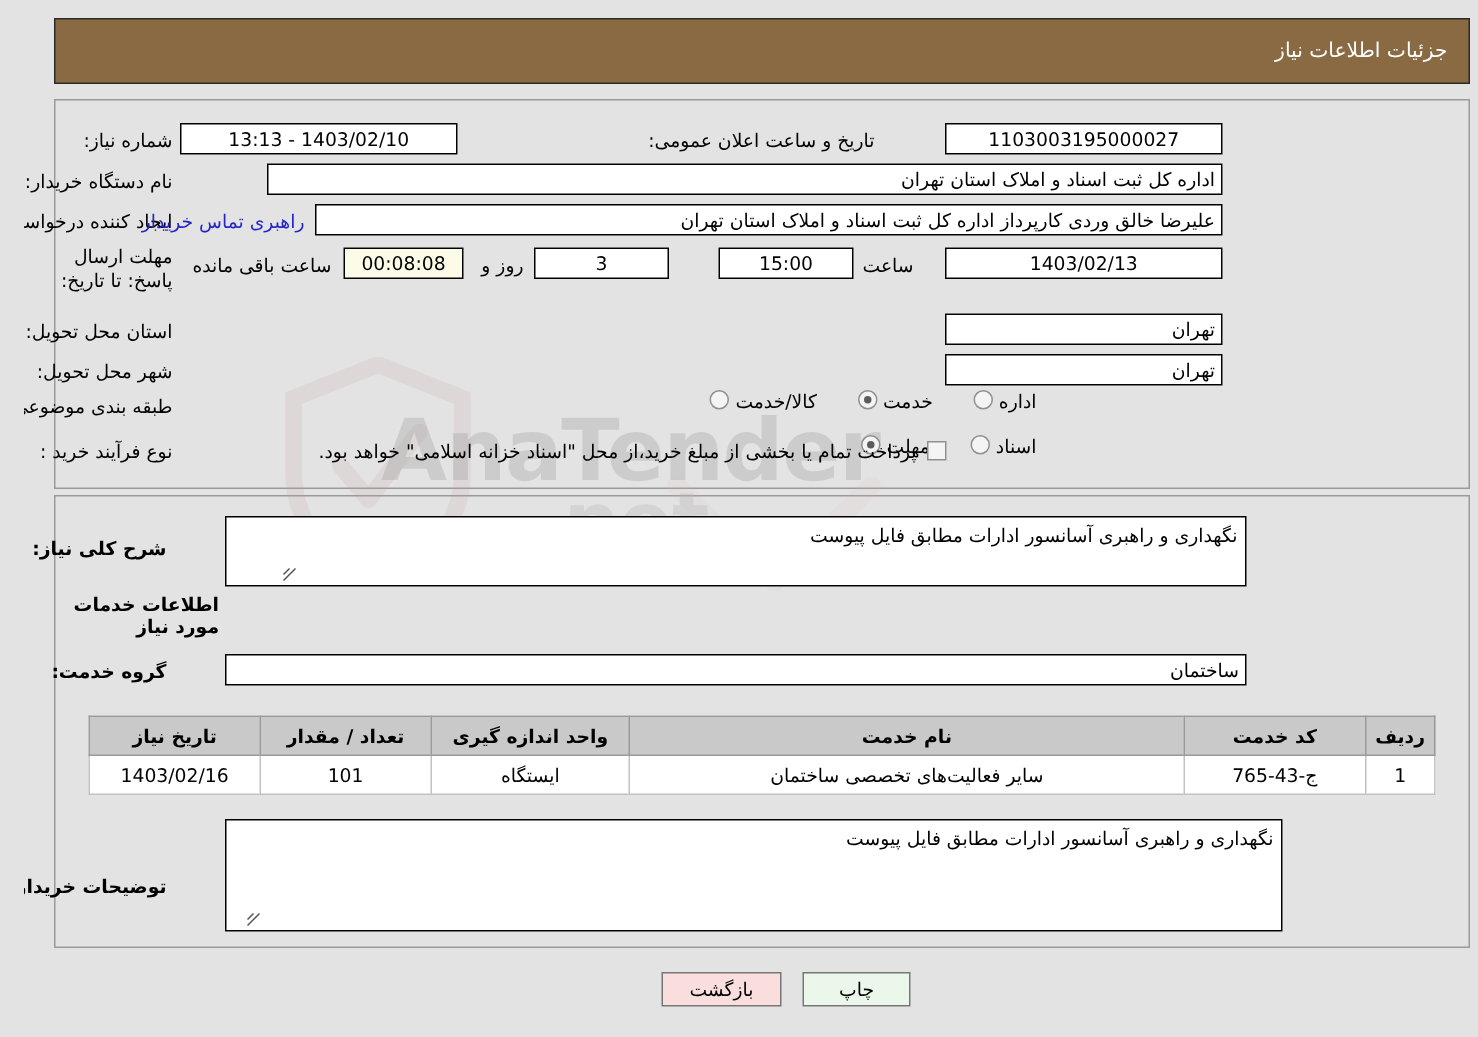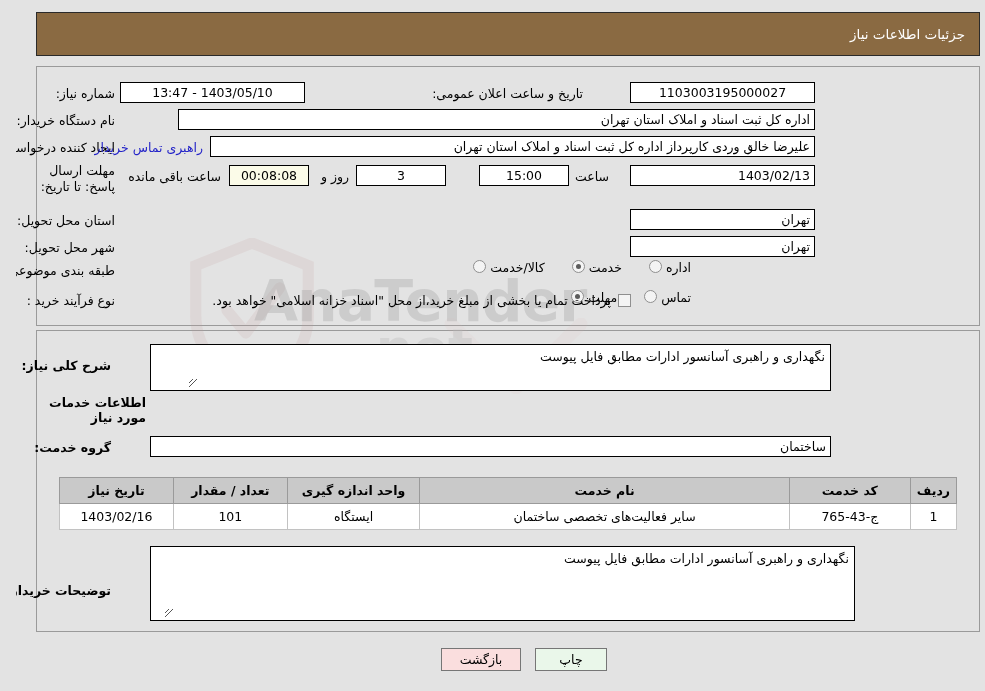--- a/index.html
+++ b/index.html
@@ -267,31 +267,31 @@
     <path d="M10 6 L75 70 L140 6" fill="none" stroke="#d8b2b2" stroke-width="13" stroke-linecap="round" stroke-linejoin="round" opacity=".55"></path>
   </svg>
 <div class="wm-text2">.net</div>
   </div>
 
 <div class="panel" id="panel-top"></div>
 
 <div class="lbl" style="right:886px; top:86px;">شماره نیاز:</div>
 <div class="fld center" style="right:186px; top:82px; width:185px;">1103003195000027</div>
 <div class="lbl" style="right:418px; top:86px;">تاریخ و ساعت اعلان عمومی:</div>
-<div class="fld center" style="right:696px; top:82px; width:185px;">1403/05/10 - 13:47</div>
+<div class="fld center" style="right:696px; top:82px; width:185px;">1403/02/10 - 13:13</div>
 
 <div class="lbl" style="right:886px; top:113px;">نام دستگاه خریدار:</div>
 <div class="fld right" style="right:186px; top:109px; width:637px;">اداره کل ثبت اسناد و املاک استان تهران</div>
 
 <div class="lbl" style="right:886px; top:140px;">ایجاد کننده درخواست:</div>
 <div class="fld right" style="right:186px; top:136px; width:605px;">علیرضا خالق وردی کارپرداز اداره کل ثبت اسناد و املاک استان تهران</div>
 <div class="link" style="right:798px; top:140px;">راهبری تماس خریدار</div>
 
 <div class="lbl lbl-wrap" style="right:886px; top:163px; width:94px;">مهلت ارسال پاسخ: تا تاریخ:</div>
-<div class="fld center" style="right:186px; top:165px; width:185px;text-align:right;">1403/02/13</div>
+<div class="fld center" style="right:186px; top:165px; width:185px;">1403/02/13</div>
 <div class="lbl" style="right:392px; top:169px;text-align:right;">ساعت</div>
 <div class="fld center" style="right:432px; top:165px; width:90px;">15:00</div>
 <div class="fld center" style="right:555px; top:165px; width:90px;">3</div>
 <div class="lbl" style="right:652px; top:169px;">روز و</div>
 <div class="fld countdown" style="right:692px; top:165px; width:80px;">00:08:08</div>
 <div class="lbl" style="right:780px; top:169px;">ساعت باقی مانده</div>
 
 <div class="lbl" style="right:886px; top:213px;">استان محل تحویل:</div>
 <div class="fld right" style="right:186px; top:209px; width:185px;">تهران</div>
 
@@ -310,21 +310,21 @@
     </div>
     <div class="radio-item">
       <span>کالا/خدمت</span>
       <span class="radio-dot"></span>
     </div>
   </div>
 
 <div class="lbl" style="right:886px; top:293px;">نوع فرآیند خرید :</div>
 <div class="radio-group" id="process-radios" style="right:310px; top:290px;">
     <div class="radio-item">
-      <span>تماس</span>
+      <span>اسناد</span>
       <span class="radio-dot"></span>
     </div>
     <div class="radio-item">
       <span>مهلت</span>
       <span class="radio-dot on"></span>
     </div>
   </div>
 <div class="chk" style="right:370px; top:294px;"></div>
 <div class="note" style="right:390px; top:293px;">پرداخت تمام یا بخشی از مبلغ خرید،از محل "اسناد خزانه اسلامی" خواهد بود.</div>
 

